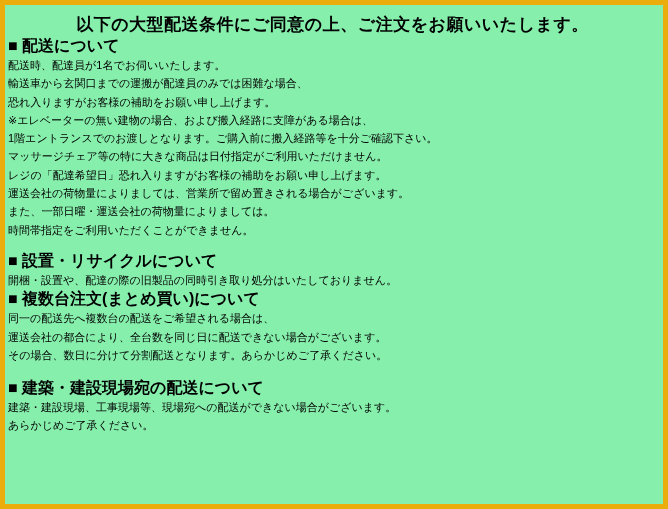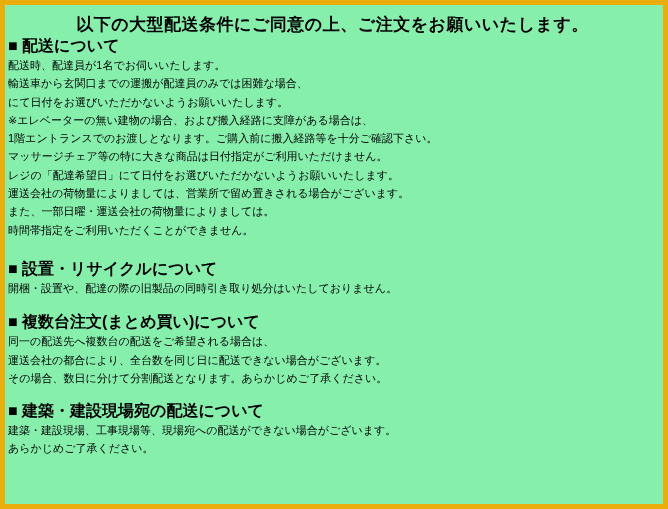--- a/index.html
+++ b/index.html
@@ -28,46 +28,46 @@
   }
   .section { margin: 0; }
   .section .heading {
     font-size: 16px;
     font-weight: bold;
     line-height: 20px;
     margin: 0;
     white-space: nowrap;
   }
   .section-1 { }
-  .section-2 { margin-top: 20px; }
-  .section-3 { margin-top: 15px; }
+  .section-2 { margin-top: 12px; }
+  .section-3 { }
   .section-4 { margin-top: 14px; }
   .line {
     font-size: 11px;
     line-height: 18.3px;
     margin: 0;
     white-space: nowrap;
   }
 </style>
 </head>
 <body>
 
 <div class="notice" style="border-color: rgb(235, 173, 11); background: #86efac; color: rgb(0, 0, 0);">
 
   <div class="title">以下の大型配送条件にご同意の上、ご注文をお願いいたします。</div>
 
   <div class="section section-1">
     <h2 class="heading">■ 配送について</h2>
     <p class="line">配送時、配達員が1名でお伺いいたします。</p>
     <p class="line">輸送車から玄関口までの運搬が配達員のみでは困難な場合、</p>
-    <p class="line">にて日付をお選びいただかないようお願いいたします。</p>
+    <p class="line">恐れ入りますがお客様の補助をお願い申し上げます。</p>
     <p class="line">※エレベーターの無い建物の場合、および搬入経路に支障がある場合は、</p>
     <p class="line">1階エントランスでのお渡しとなります。ご購入前に搬入経路等を十分ご確認下さい。</p>
     <p class="line">マッサージチェア等の特に大きな商品は日付指定がご利用いただけません。</p>
-    <p class="line">レジの「配達希望日」にて日付をお選びいただかないようお願いいたします。</p>
+    <p class="line">レジの「配達希望日」恐れ入りますがお客様の補助をお願い申し上げます。</p>
     <p class="line">運送会社の荷物量によりましては、営業所で留め置きされる場合がございます。</p>
     <p class="line">また、一部日曜・運送会社の荷物量によりましては。</p>
     <p class="line">時間帯指定をご利用いただくことができません。</p>
   </div>
 
   <div class="section section-2">
     <h2 class="heading">■ 設置・リサイクルについて</h2>
     <p class="line">開梱・設置や、配達の際の旧製品の同時引き取り処分はいたしておりません。</p>
   </div>
 

